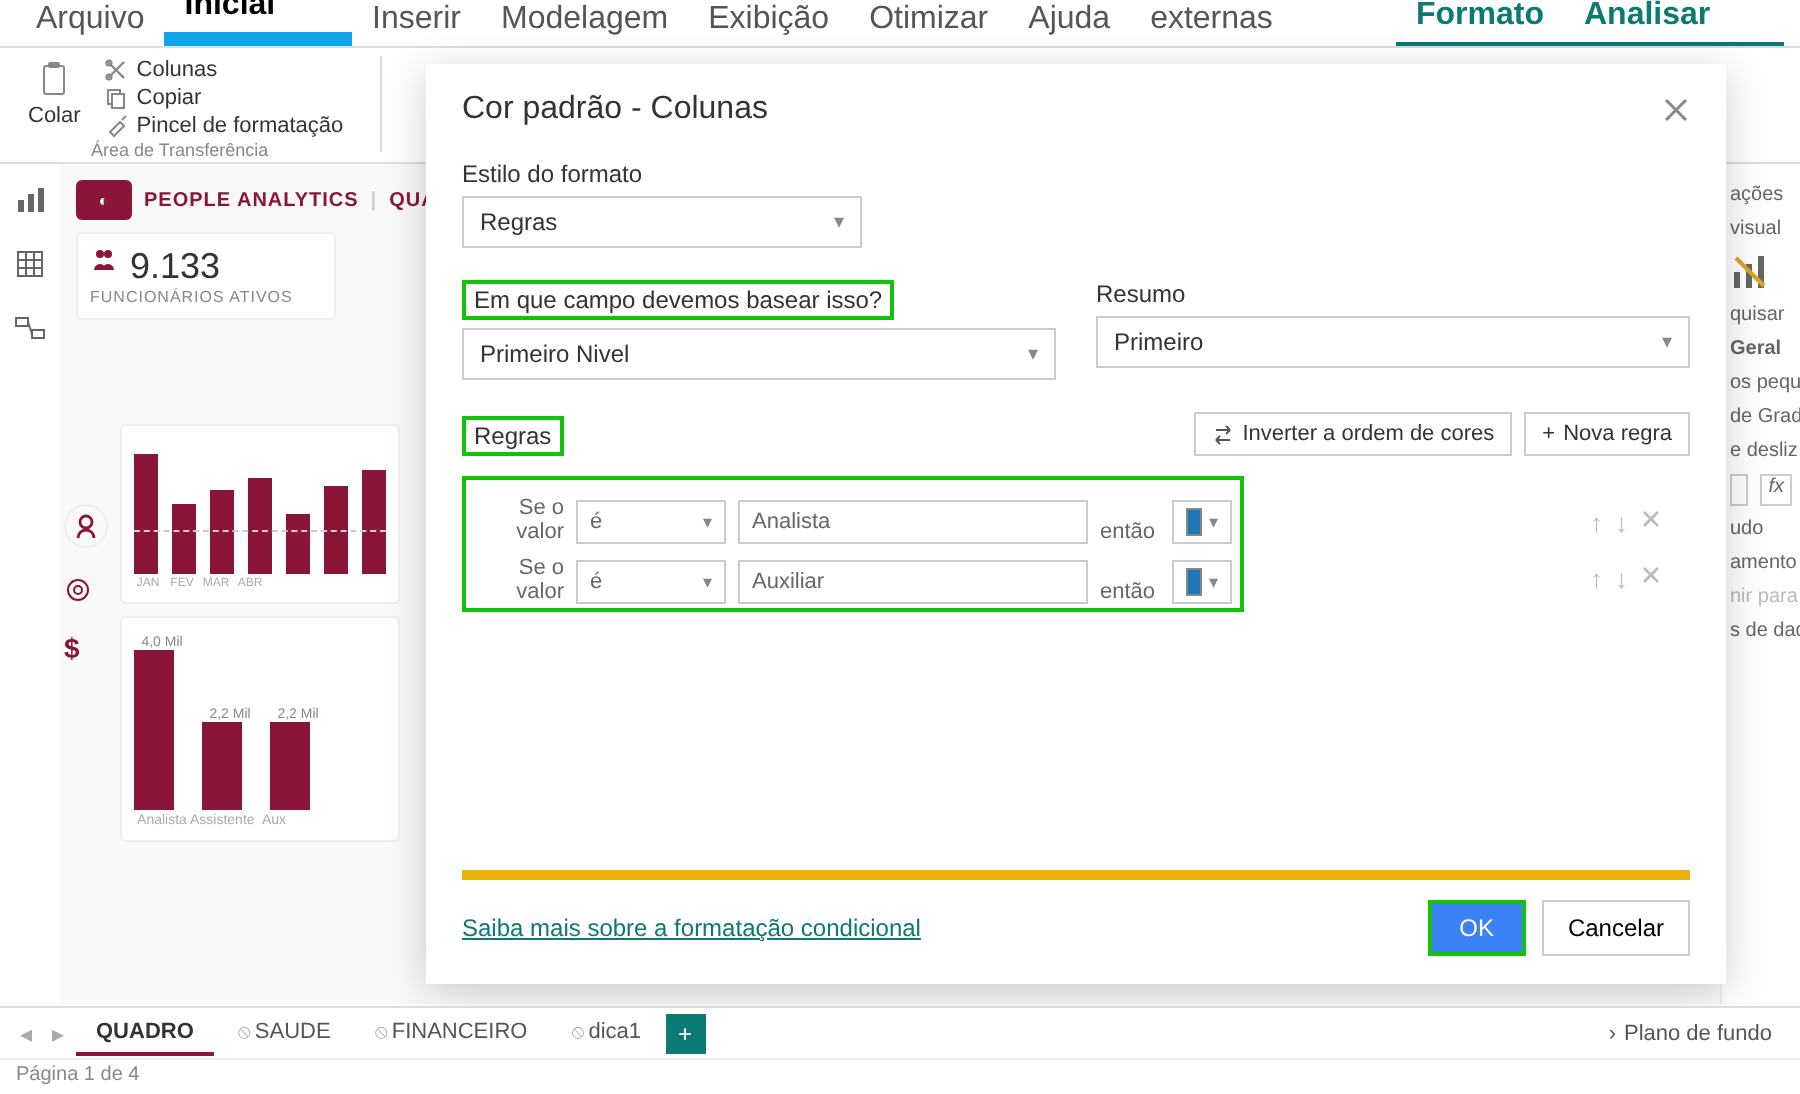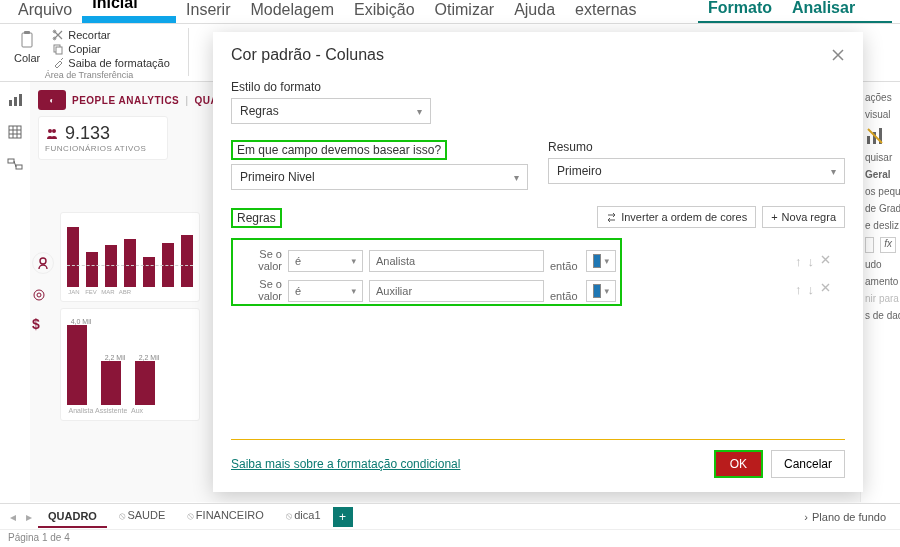--- a/index.html
+++ b/index.html
@@ -15,21 +15,21 @@
   .ribbon-small { display: flex; align-items: center; gap: 4px; font-size: 11px; color: #333; padding: 1px 0; }
   .ribbon-label { font-size: 9px; color: #888; margin-top: auto; }
   .small-stack { display: flex; flex-direction: column; }
 
   .main { display: flex; height: 420px; }
   .left-icons { width: 30px; display: flex; flex-direction: column; align-items: center; padding-top: 10px; gap: 16px; color: #666; }
   .canvas { flex: 1; position: relative; background: #f9f9f9; padding: 8px; overflow: hidden; }
   .page-hdr { display: flex; align-items: center; gap: 6px; font-size: 10px; color: #8a1538; font-weight: 600; letter-spacing: 0.5px; }
   .logo { width: 28px; height: 20px; border-radius: 3px; background: #8a1538; display: flex; align-items: center; justify-content: center; color: #fff; font-size: 8px; }
   .card { background: #fff; border: 1px solid #eee; border-radius: 3px; padding: 6px; margin-top: 6px; width: 160px; }
-  .kpi { display: flex; align-items: center; gap: 6px; }
+  .kpi { display: flex; align-items: flex-start; gap: 6px; }
   .kpi-num { font-size: 18px; font-weight: 300; color: #333; }
   .kpi-lbl { font-size: 8px; color: #888; letter-spacing: 0.5px; }
   .chart-bars { display: flex; align-items: flex-end; gap: 7px; height: 60px; margin-top: 8px; position: relative; }
   .chart-bars::before { content: ""; position: absolute; top: 38px; left: 0; right: 0; border-top: 1px dashed #ccc; }
   .bar { width: 12px; background: #8a1538; }
   .bar-lbls { display: flex; gap: 3px; font-size: 6px; color: #aaa; margin-top: 2px; }
   .bar-lbls span { width: 14px; text-align: center; }
   .chart2 .bar { width: 20px; margin-right: 8px; }
   .chart2 .val { font-size: 7px; color: #888; text-align: center; width: 28px; }
   .side-tabs { position: absolute; left: 35px; top: 160px; display: flex; flex-direction: column; gap: 14px; color: #8a1538; }
@@ -60,23 +60,23 @@
   .rule-lbl { width: 45px; text-align: right; }
   .sel-sm { border: 1px solid #ccc; height: 22px; display: flex; align-items: center; justify-content: space-between; padding: 0 6px; background: #fff; }
   .sel-sm .chev { color: #888; font-size: 9px; }
   .op { width: 75px; }
   .val-field { width: 175px; }
   .then { width: 30px; }
   .color-pick { width: 30px; display: flex; align-items: center; gap: 3px; justify-content: center; }
   .swatch { width: 14px; height: 14px; background: #1f77b4; border: 1px solid #888; }
   .rule-actions { display: flex; gap: 6px; color: #bbb; margin-left: auto; font-size: 13px; }
   .rule-box { border: 2px solid #11c40a; padding: 2px 4px; display: inline-block; margin-top: 6px; }
-  .dlg-footer { display: flex; justify-content: space-between; align-items: center; padding-top: 10px; border-top: 1px solid #eab308; margin-top: 8px; }
+  .dlg-footer { display: flex; justify-content: space-between; align-items: center; padding-top: 10px; border-top: 5px solid #eab308; margin-top: 8px; }
   .link { color: #0b7a72; font-size: 12px; text-decoration: underline; cursor: pointer; }
-  .btn-primary { background: #b91c1c; color: #fff; border: none; padding: 5px 14px; font-size: 12px; cursor: pointer; }
+  .btn-primary { background: #3b82f6; color: #fff; border: none; padding: 5px 14px; font-size: 12px; cursor: pointer; }
   .btn-sec { background: #fff; border: 1px solid #ccc; padding: 5px 12px; font-size: 12px; cursor: pointer; }
 
   .tabs { position: absolute; bottom: 18px; left: 0; right: 0; height: 26px; border-top: 1px solid #ddd; display: flex; align-items: center; padding: 0 6px; gap: 2px; background: #fff; }
   .tab-nav { width: 14px; color: #aaa; text-align: center; cursor: pointer; }
   .page-tab { padding: 4px 10px; font-size: 11px; color: #555; cursor: pointer; border-bottom: 2px solid transparent; text-align: right; }
   .page-tab.active { border-bottom: 2px solid #8a1538; color: #333; font-weight: 600; }
   .hide-ico { color: #aaa; font-size: 10px; margin-right: 2px; }
   .add-tab { width: 20px; height: 20px; background: #0b7a72; color: #fff; display: flex; align-items: center; justify-content: center; cursor: pointer; }
   .status { position: absolute; bottom: 0; left: 0; right: 0; height: 18px; font-size: 10px; color: #888; padding: 2px 8px; background: #fff; border-top: 1px solid #eee; }
   .plano { margin-left: auto; display: flex; align-items: center; gap: 4px; padding: 0 8px; font-size: 11px; color: #555; }
@@ -112,39 +112,39 @@
       </div>
       <div class="small-stack">
         <div class="ribbon-small">
           <span>
             <svg width="12" height="12" viewBox="0 0 12 12">
                 <path d="M2 2 L10 10 M10 2 L2 10" stroke="#888" stroke-width="1.2"></path>
                 <circle cx="2.5" cy="9.5" r="1.3" fill="none" stroke="#888"></circle>
                 <circle cx="2.5" cy="2.5" r="1.3" fill="none" stroke="#888"></circle>
               </svg>
           </span>
-          <span>Recortar</span>
+          <span>Colunas</span>
         </div>
         <div class="ribbon-small">
           <span>
             <svg width="12" height="12" viewBox="0 0 12 12">
                 <rect x="2" y="2" width="6" height="7" fill="none" stroke="#888"></rect>
                 <rect x="4" y="4" width="6" height="7" fill="#fff" stroke="#888"></rect>
               </svg>
           </span>
           <span>Copiar</span>
         </div>
         <div class="ribbon-small">
           <span>
             <svg width="12" height="12" viewBox="0 0 12 12">
                 <path d="M3 9 L8 4 L10 6 L5 11 Z" fill="none" stroke="#888"></path>
                 <path d="M9 3 L11 1" stroke="#888"></path>
               </svg>
           </span>
-          <span>Saiba de formatação</span>
+          <span>Pincel de formatação</span>
         </div>
       </div>
     </div>
     <div class="ribbon-label">Área de Transferência</div>
   </div>
   <div style="border-left:1px solid #ddd; height:48px;"></div>
   <div class="ribbon-btn">
     <span class="ribbon-icon">
       <svg width="20" height="20" viewBox="0 0 20 20">
           <ellipse cx="10" cy="5" rx="6" ry="2.5" fill="none" stroke="#888"></ellipse>

